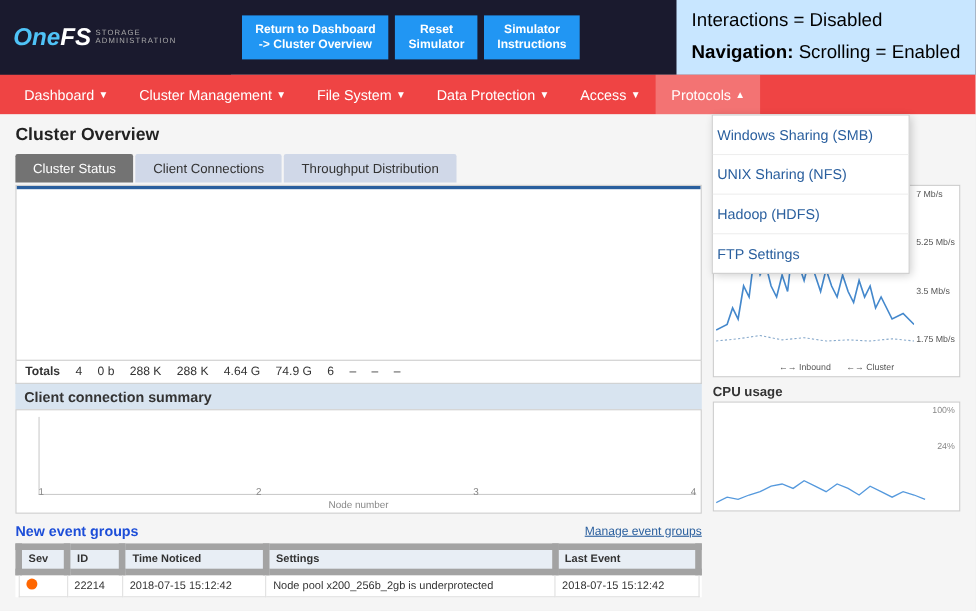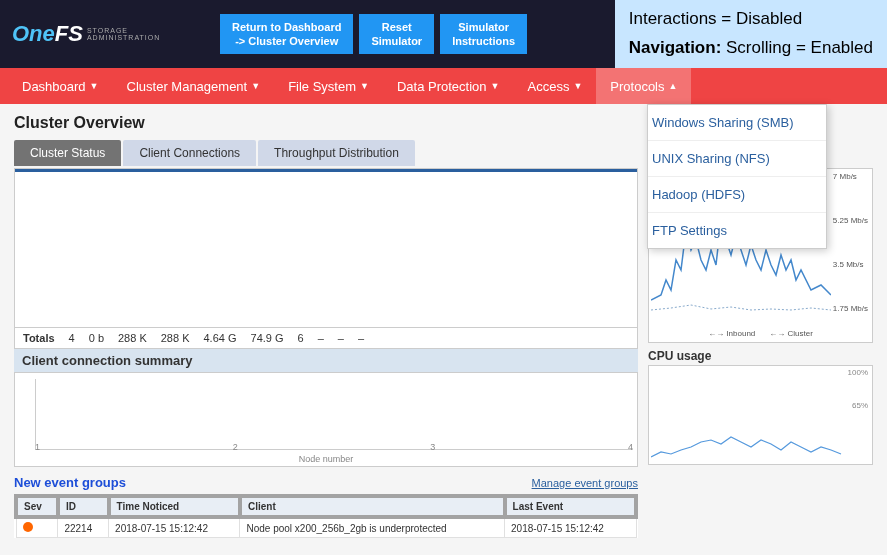--- a/index.html
+++ b/index.html
@@ -44,21 +44,21 @@
     .conn-title { font-size: 13px; font-weight: bold; color: #333; background: #d8e4f0; padding: 4px 8px; margin-bottom: 0; }
     .conn-chart { background: white; border: 1px solid #ccc; height: 100px; display: flex; align-items: flex-end; padding: 6px; position: relative; }
     .conn-axis { position: absolute; bottom: 14px; left: 20px; right: 4px; display: flex; justify-content: space-between; font-size: 9px; color: #888; }
     .conn-label { position: absolute; bottom: 2px; left: 50%; transform: translateX(-50%); font-size: 9px; color: #888; }
 
     
     .events-section { display: flex; justify-content: space-between; align-items: center; margin-bottom: 4px; }
     .events-title { font-size: 13px; font-weight: bold; color: #1d4ed8; }
     .events-link { color: #2a5f9e; text-decoration: underline; font-size: 11px; cursor: pointer; }
     .events-table { width: 100%; border-collapse: collapse; font-size: 10px; background: white; }
-    .events-table th { background: #e8eef5; padding: 3px 6px; text-align: left; font-weight: bold; color: #333; border: 4px solid #a3a3a3; }
+    .events-table th { background: #e8eef5; padding: 3px 6px; text-align: left; font-weight: bold; color: #333; border: 6px solid #a3a3a3; }
     .events-table td { padding: 3px 6px; border: 1px solid #e0e0e0; color: #333; }
     .sev-dot { width: 10px; height: 10px; border-radius: 50%; background: #ff6600; display: inline-block; }
     .cpu-title { font-size: 12px; font-weight: bold; color: #333; margin-bottom: 2px; }
     .cpu-chart { background: white; border: 1px solid #ccc; height: 100px; position: relative; overflow: hidden; }
 
     .protocols-active { background: rgba(255,255,255,0.25) !important; }
   </style>
 </head>
 <body>
 
@@ -169,21 +169,21 @@
       <div class="events-section">
         <span class="events-title">New event groups</span>
         <span class="events-link">Manage event groups</span>
       </div>
       <table class="events-table">
         <thead>
           <tr>
             <th>Sev</th>
             <th>ID</th>
             <th>Time Noticed</th>
-            <th>Client</th>
+            <th>Settings</th>
             <th>Last Event</th>
           </tr>
         </thead>
         <tbody>
           <tr>
             <td><span class="sev-dot"></span></td>
             <td>22214</td>
             <td>2018-07-15 15:12:42</td>
             <td>Node pool x200_256b_2gb is underprotected</td>
             <td>2018-07-15 15:12:42</td>
@@ -209,21 +209,21 @@
         <div style="position:absolute; bottom:4px; left:0; right:0; display:flex; justify-content:center; gap:14px; font-size:8px; color:#555;">
           <span>←→ <span>Inbound</span></span>
           <span>←→ <span>Cluster</span></span>
         </div>
       </div>
 
       <div>
         <div class="cpu-title">CPU usage</div>
         <div class="cpu-chart">
           <div style="position:absolute; right:4px; top:2px; font-size:8px; color:#888;">100%</div>
-          <div style="position:absolute; right:4px; top:35px; font-size:8px; color:#888;">65%</div>
+          <div style="position:absolute; right:4px; top:35px; font-size:8px; color:#888;">24%</div>
           <svg width="195" height="70" style="position:absolute; bottom:2px; left:2px;">
             <polyline points="0,65 10,60 20,62 30,58 40,55 50,50 60,48 70,52 80,45 90,50 100,55 110,48 120,52 130,58 140,50 150,55 160,60 170,55 180,58 190,62" fill="none" stroke="#5599dd" stroke-width="1.2"></polyline>
           </svg>
         </div>
       </div>
     </div>
   </div>
 </div>
 
 </body></html>

